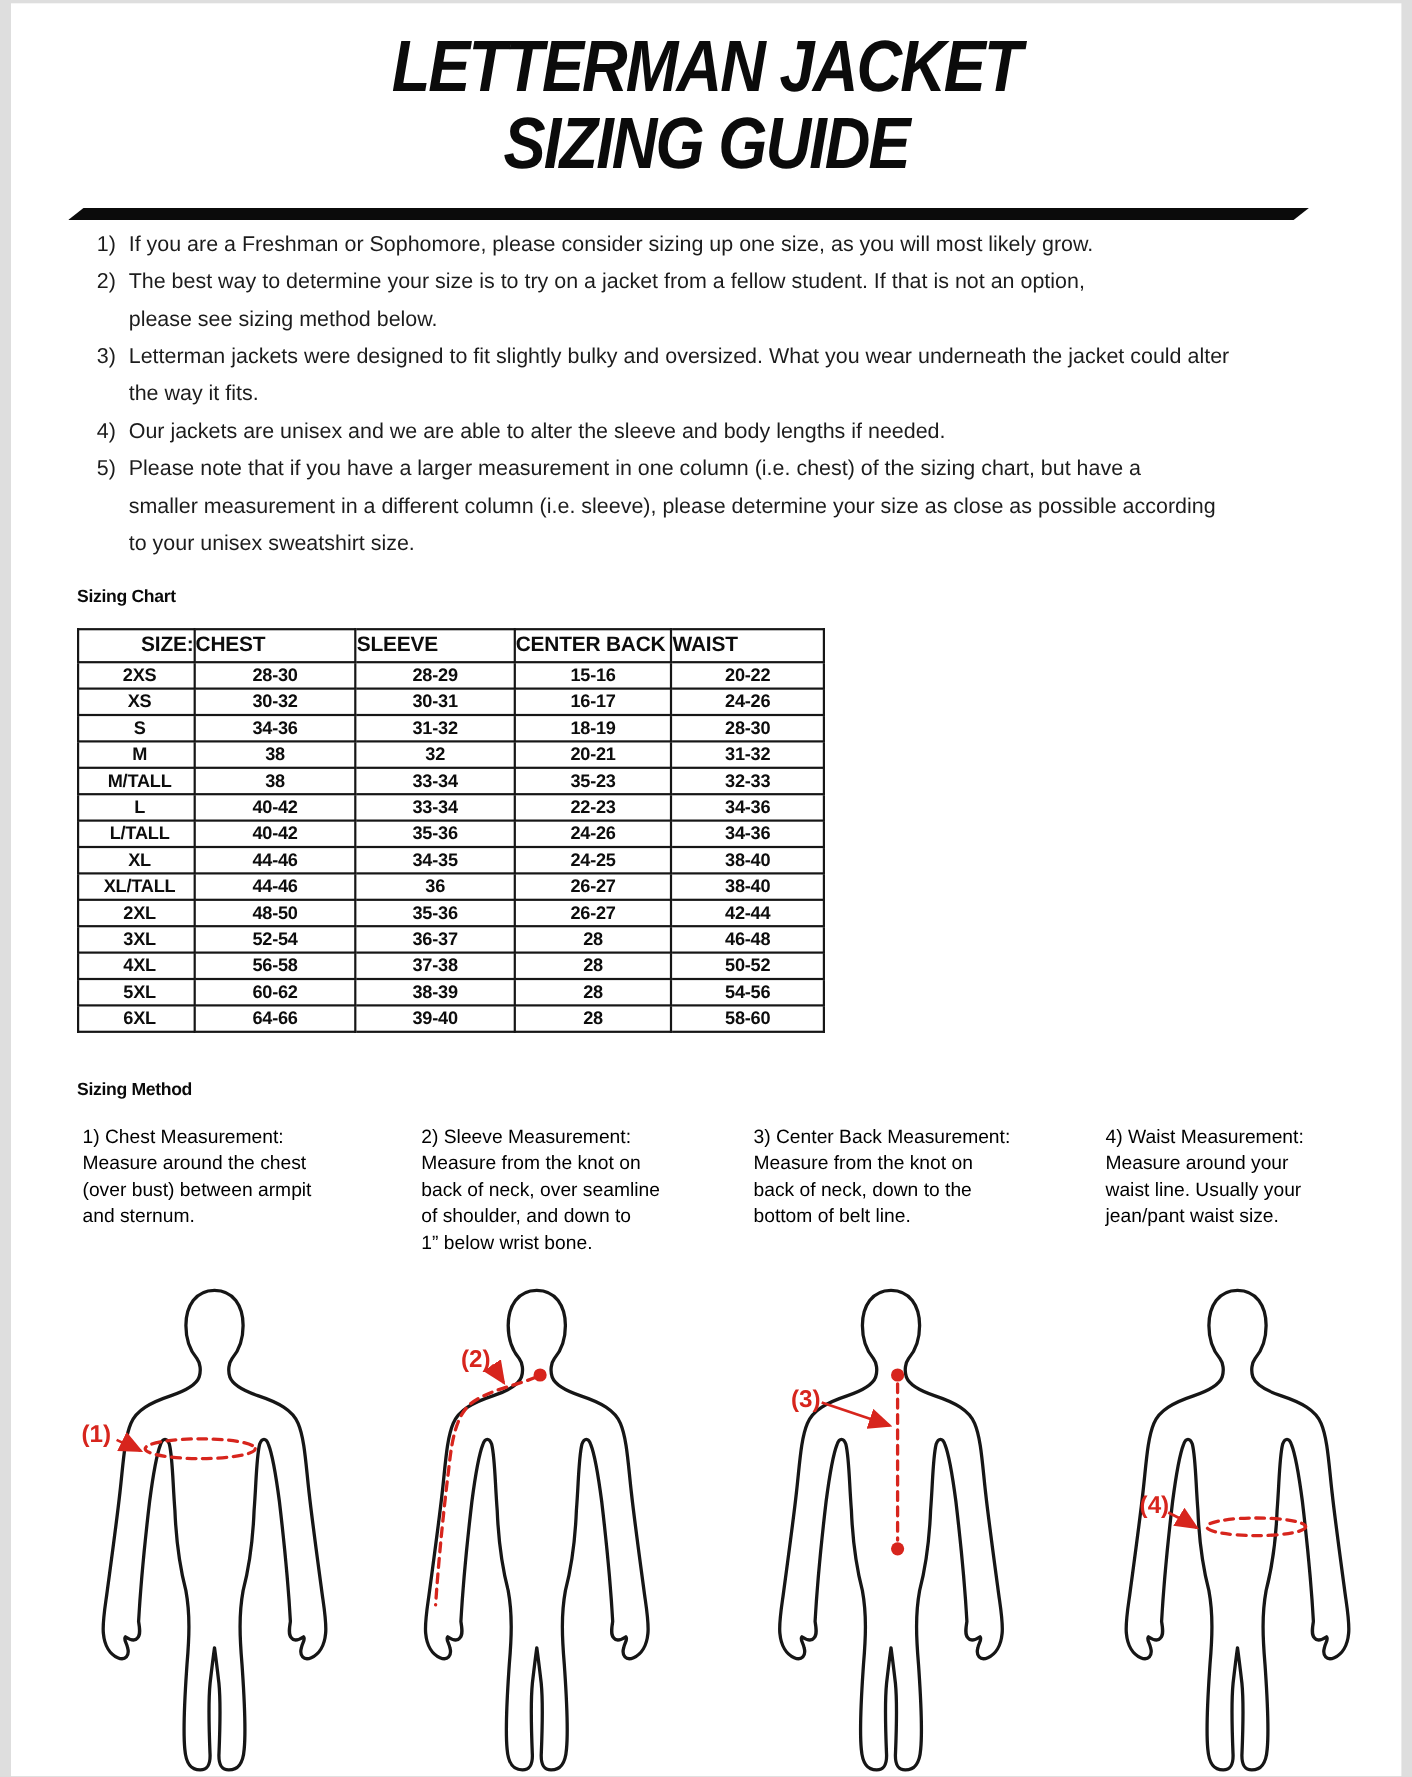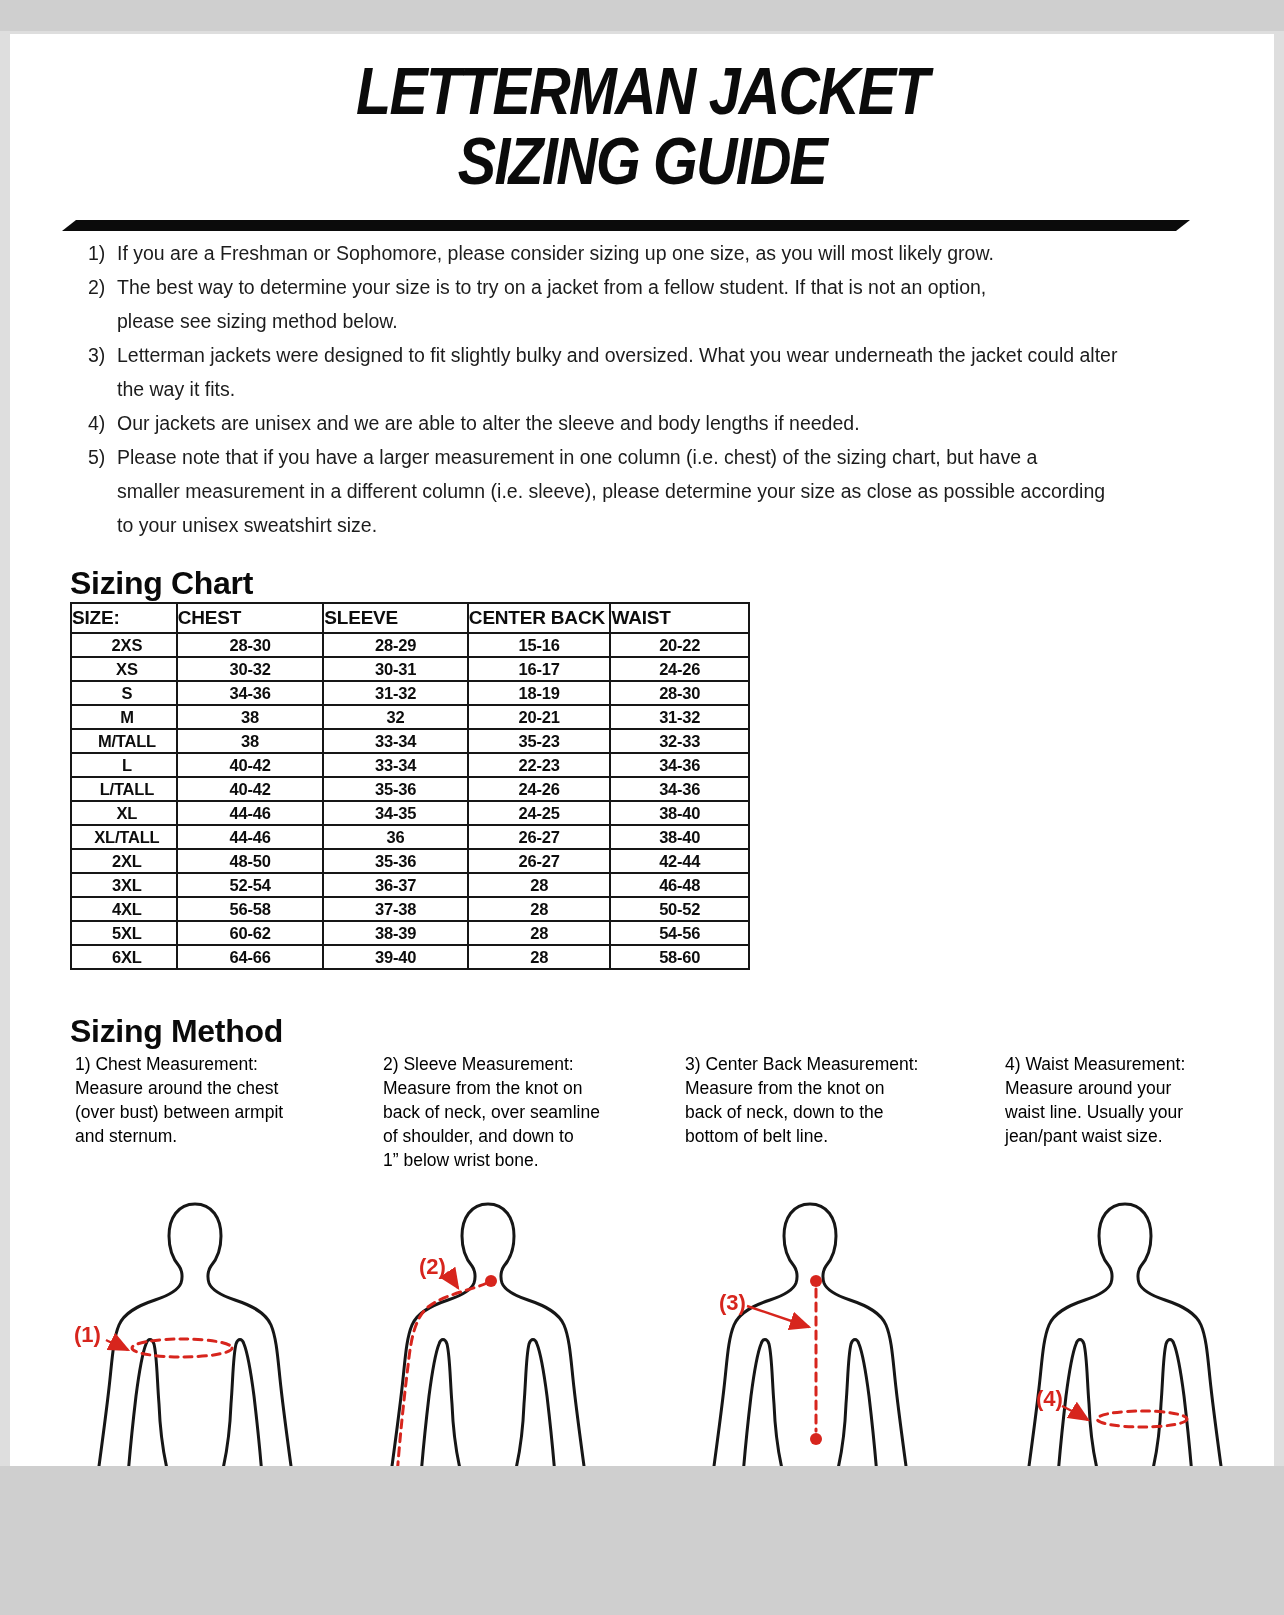--- a/index.html
+++ b/index.html
@@ -1,45 +1,45 @@
 <!DOCTYPE html>
 <html style="--red: #d7251d; --ink: #111111;"><head>
 <meta charset="utf-8">
 <style>
   :root{ --red:#d7251d; --ink:#111111; }
   html,body{margin:0;padding:0;background:#cfcfcf;}
-  .canvas{position:relative;width:1284px;height:1435px;background:#dedede;overflow:hidden;
-          font-family:"Liberation Sans",sans-serif;margin-top:31px;}
+  .canvas{position:relative;width:1284px;height:1615px;background:#dedede;overflow:hidden;
+          font-family:"Liberation Sans",sans-serif;}
   .page{position:absolute;left:10px;right:10px;top:3px;bottom:0;background:#ffffff;}
 
   
   .title{position:absolute;top:22px;left:0;right:0;text-align:center;
          font-style:italic;font-weight:700;font-size:66px;line-height:70px;
          letter-spacing:-2px;color:#0b0b0b;transform:scaleX(0.87);}
   .rule{position:absolute;top:186px;left:52px;width:1128px;height:11px;background:#0b0b0b;
         clip-path:polygon(14px 0,100% 0,calc(100% - 14px) 100%,0 100%);}
 
   
   .notes{position:absolute;top:202px;left:78px;width:1170px;
          font-size:19.5px;line-height:34px;color:#1c1c1c;}
   .note{display:flex;}
   .note .num{width:29px;flex:none;}
   .note .txt{white-space:pre-line;}
 
   
-  .h2{position:absolute;font-weight:700;font-size:32px;color:#0a0a0a;letter-spacing:-0.3px;}
+  .h2{position:absolute;font-weight:700;font-size:16px;color:#0a0a0a;letter-spacing:-0.3px;}
   #chart-heading{top:531px;left:60px;}
   #method-heading{top:979px;left:60px;}
 
   
   .chart{position:absolute;top:568px;left:60px;width:680px;border-collapse:collapse;color:#0d0d0d;}
   .chart th{border:2px solid #161616;font-size:19px;font-weight:700;height:28px;padding:0;text-align:left;letter-spacing:-0.2px;}
   .chart td{border:2px solid #161616;font-size:16.5px;font-weight:700;padding:1px 2px;height:20px;text-align:center;letter-spacing:-0.2px;}
   .chart td:first-child,.chart th:first-child{text-align:center;padding-left:8px;}
-  .chart th:first-child{text-align:left;padding-left:0;}
+  .chart th:first-child{text-align:right;padding-left:0;}
 
   
   .method{position:absolute;top:1018px;width:300px;font-size:17.5px;line-height:24px;color:#000000;}
   .method .mtext{white-space:pre-line;}
   #method-1{left:65px;}  #method-2{left:373px;}
   #method-3{left:675px;} #method-4{left:995px;}
 
   
   .figure{position:absolute;top:1156px;width:250px;height:460px;}
   #figure-1{left:60px;} #figure-2{left:353px;} #figure-3{left:675px;} #figure-4{left:990px;}

